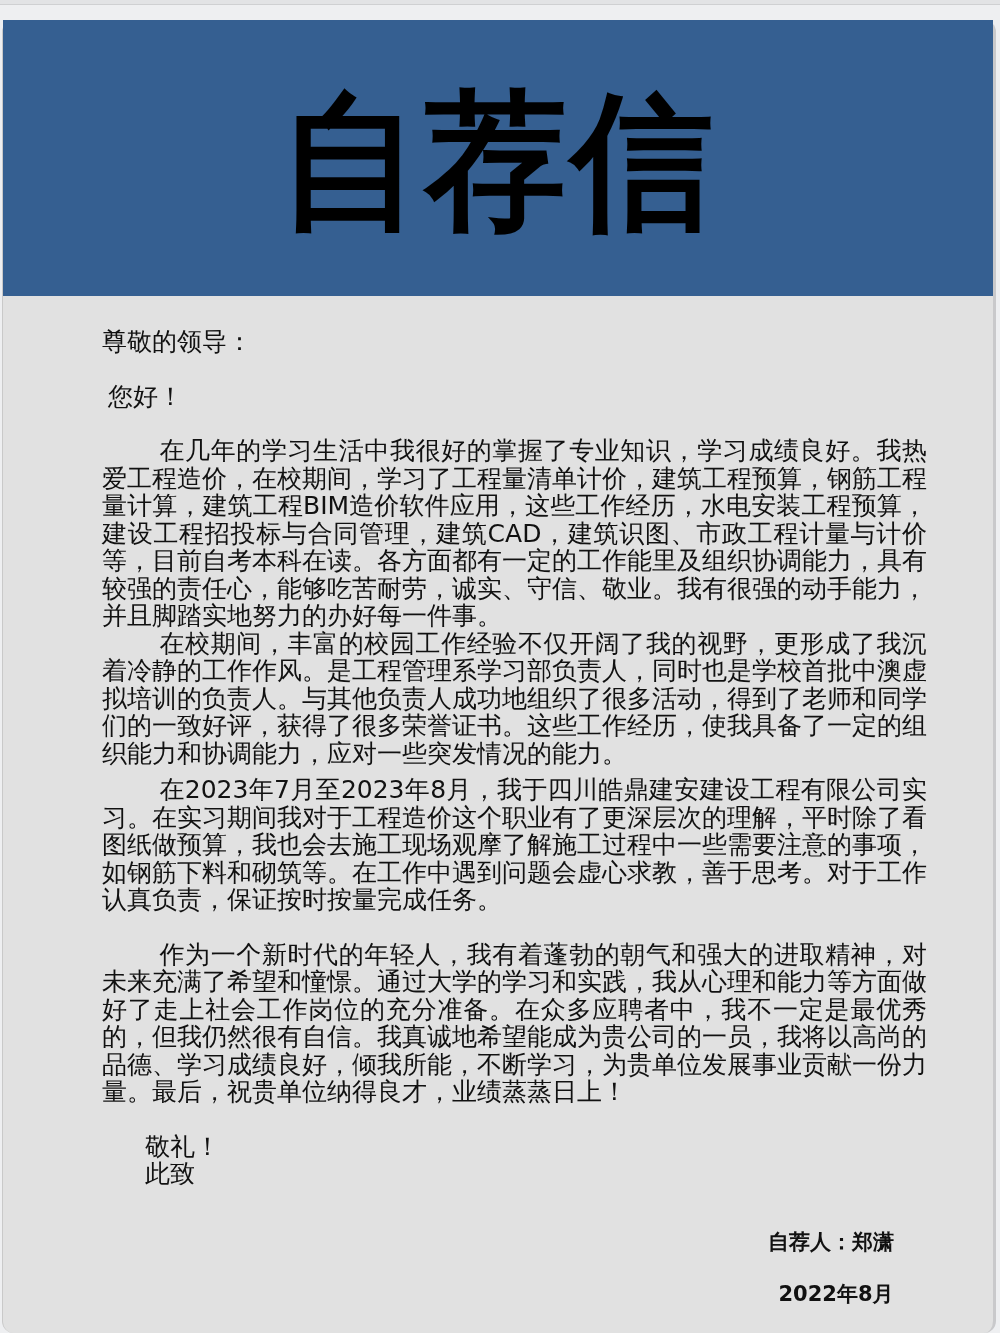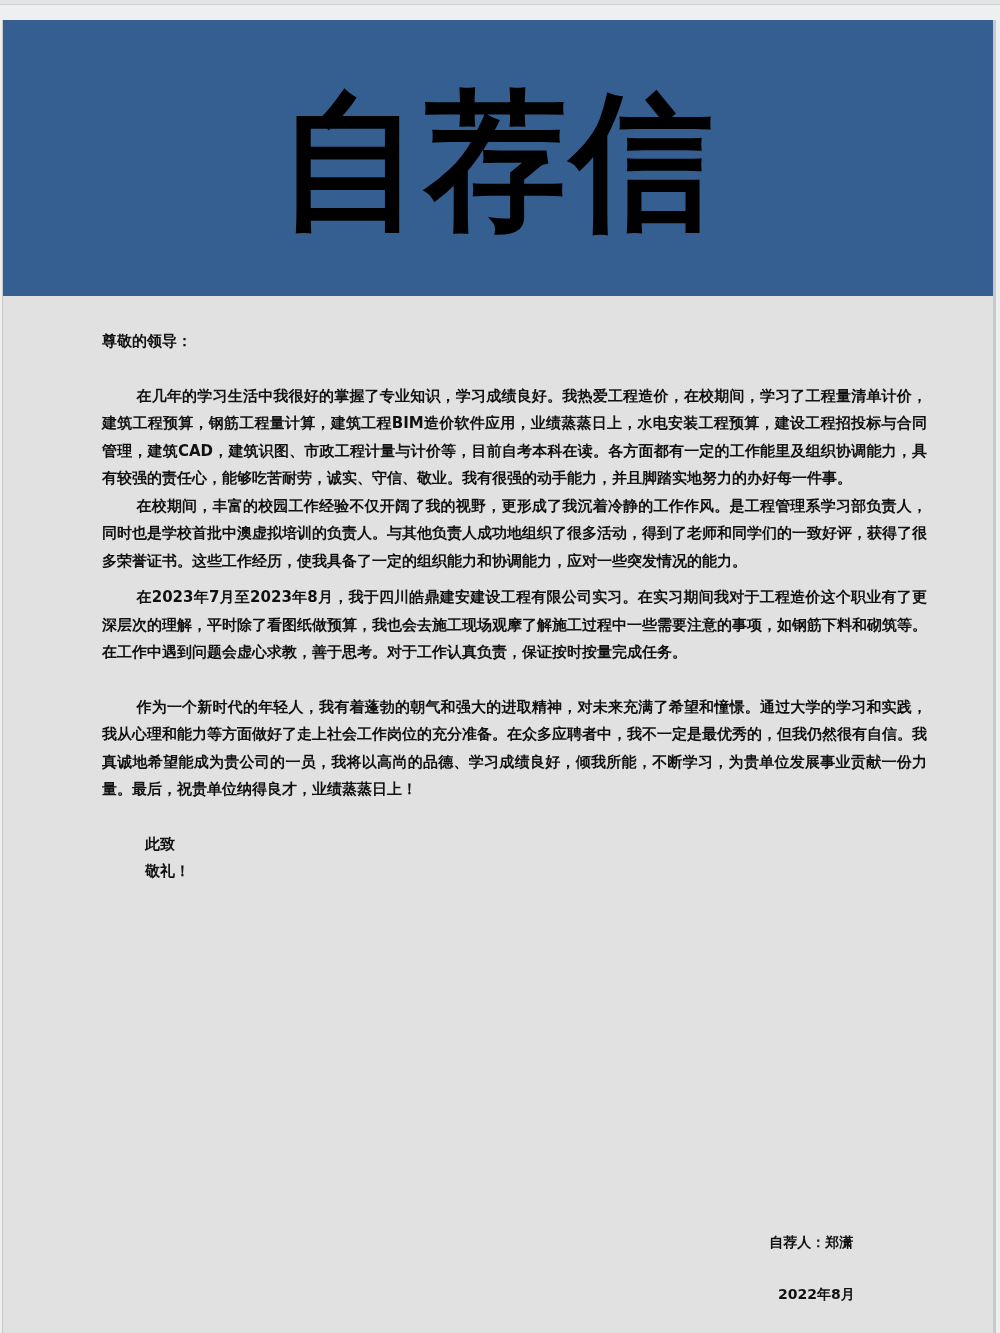--- a/index.html
+++ b/index.html
@@ -24,20 +24,21 @@
     .page {
       position: absolute;
       left: 2px;
       top: 20px;
       width: 994px;
       height: 1313px;
       background: #e1e1e1;
       border-left: 1px solid #c9c9c9;
       border-right: 3px solid #c9c9cb;
       box-sizing: border-box;
+      border-radius: 12px;
     }
     .banner {
       position: absolute;
       left: 0; top: 0;
       width: 100%;
       height: 276px;
       background: #355f91;
       display: flex;
       align-items: center;
       justify-content: center;
@@ -51,22 +52,22 @@
       margin-top: 8px;
       font-family: "DejaVu Sans", sans-serif;
       transform: scaleY(1.05);
     }
     .letter {
       position: absolute;
       left: 101px;
       top: 328px;
       width: 825px;
       color: #111;
-      font-size: 15px;
-      font-weight: bold;
+      font-size: 25px;
+      font-weight: normal;
       line-height: 27.5px;
     }
     .salutation { margin: 0; }
     .greeting { margin: 27px 0 0 6px; }
     .para {
       margin: 0;
       text-indent: 2.3em;
       text-align: justify;
     }
     .p1 { margin-top: 27px; }
@@ -76,46 +77,47 @@
     .p5 { margin-top: 27px; }
     .closing {
       margin: 27px 0 0 43px;
     }
     .closing div { line-height: 27.5px; }
     .signature {
       position: absolute;
       left: 767px;
       top: 1229px;
       color: #111;
-      font-size: 14px;
+      font-size: 21px;
       font-weight: bold;
       line-height: 27.5px;
       text-align: center;
     }
     .signature .sig-date { padding-left: 10px; margin-top: 24px; }
   </style>
 </head>
 <body>
 
 <div class="top-strip"></div>
 
 <div class="page">
   <div class="banner">
     <div class="banner-title">自荐信</div>
   </div>
 
   <div class="letter" style="left:99px; top:308px;">
     <p class="salutation">尊敬的领导：</p>
-    <p class="para p2">在几年的学习生活中我很好的掌握了专业知识，学习成绩良好。我热爱工程造价，在校期间，学习了工程量清单计价，建筑工程预算，钢筋工程量计算，建筑工程BIM造价软件应用，业绩蒸蒸日上，水电安装工程预算，建设工程招投标与合同管理，建筑CAD，建筑识图、市政工程计量与计价等，目前自考本科在读。各方面都有一定的工作能里及组织协调能力，具有较强的责任心，能够吃苦耐劳，诚实、守信、敬业。我有很强的动手能力，并且脚踏实地努力的办好每一件事。</p>
+    <p class="greeting">您好！</p>
+    <p class="para p2">在几年的学习生活中我很好的掌握了专业知识，学习成绩良好。我热爱工程造价，在校期间，学习了工程量清单计价，建筑工程预算，钢筋工程量计算，建筑工程BIM造价软件应用，这些工作经历，水电安装工程预算，建设工程招投标与合同管理，建筑CAD，建筑识图、市政工程计量与计价等，目前自考本科在读。各方面都有一定的工作能里及组织协调能力，具有较强的责任心，能够吃苦耐劳，诚实、守信、敬业。我有很强的动手能力，并且脚踏实地努力的办好每一件事。</p>
     <p class="para p3">在校期间，丰富的校园工作经验不仅开阔了我的视野，更形成了我沉着冷静的工作作风。是工程管理系学习部负责人，同时也是学校首批中澳虚拟培训的负责人。与其他负责人成功地组织了很多活动，得到了老师和同学们的一致好评，获得了很多荣誉证书。这些工作经历，使我具备了一定的组织能力和协调能力，应对一些突发情况的能力。</p>
     <p class="para p4">在2023年7月至2023年8月，我于四川皓鼎建安建设工程有限公司实习。在实习期间我对于工程造价这个职业有了更深层次的理解，平时除了看图纸做预算，我也会去施工现场观摩了解施工过程中一些需要注意的事项，如钢筋下料和砌筑等。在工作中遇到问题会虚心求教，善于思考。对于工作认真负责，保证按时按量完成任务。</p>
     <p class="para p5">作为一个新时代的年轻人，我有着蓬勃的朝气和强大的进取精神，对未来充满了希望和憧憬。通过大学的学习和实践，我从心理和能力等方面做好了走上社会工作岗位的充分准备。在众多应聘者中，我不一定是最优秀的，但我仍然很有自信。我真诚地希望能成为贵公司的一员，我将以高尚的品德、学习成绩良好，倾我所能，不断学习，为贵单位发展事业贡献一份力量。最后，祝贵单位纳得良才，业绩蒸蒸日上！</p>
     <div class="closing">
+      <div>敬礼！</div>
       <div>此致</div>
-      <div>敬礼！</div>
     </div>
   </div>
 
   <div class="signature" style="left:765px; top:1209px;">
     <div>自荐人：郑潇</div>
     <div class="sig-date">2022年8月</div>
   </div>
 </div>
 
 </body></html>

